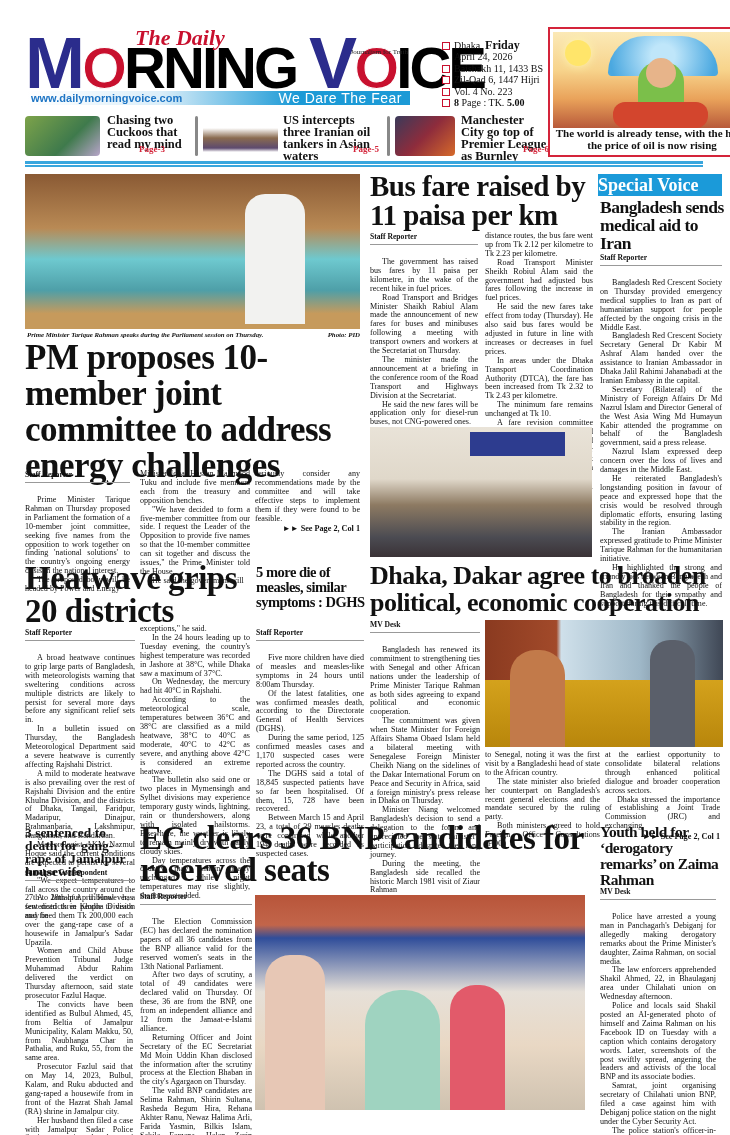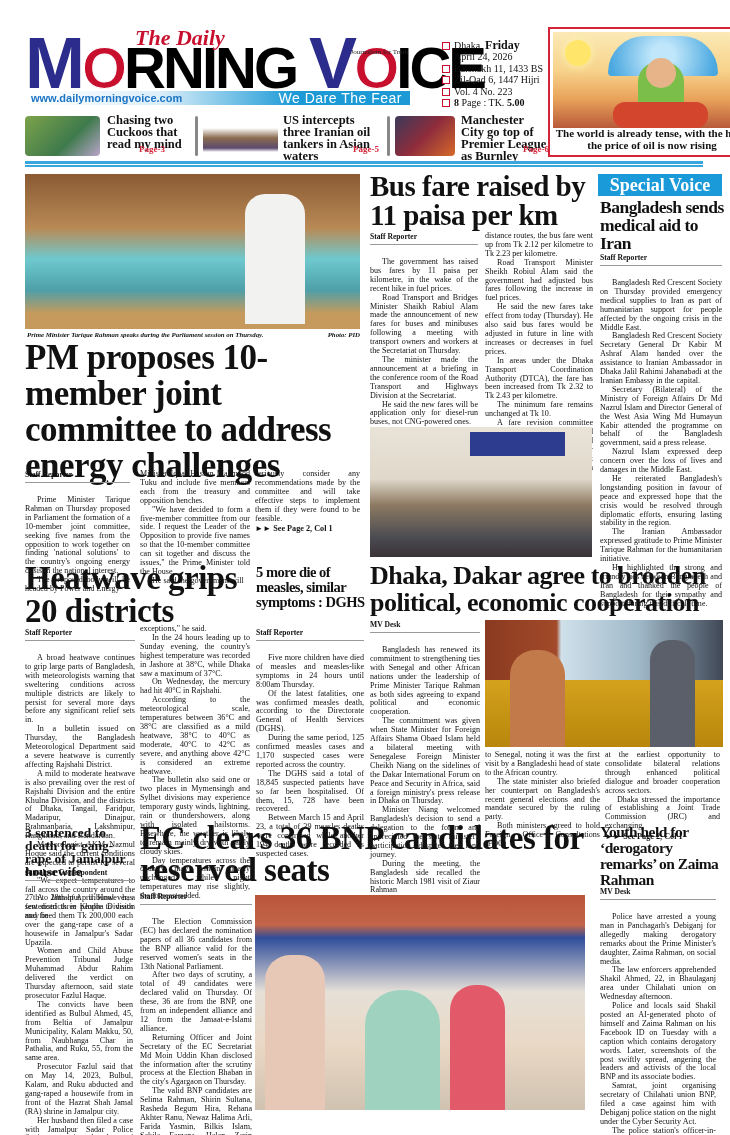--- a/index.html
+++ b/index.html
@@ -30,24 +30,24 @@
 .t-img{position:absolute;left:0;top:4px;width:75px;height:40px;border-radius:4px}
 .t-title{position:absolute;left:82px;top:2px;font-weight:bold;font-size:12.5px;line-height:12px;width:110px}
 .t-page{position:absolute;right:4px;bottom:4px;color:#d4243a;font-weight:bold;font-size:9px}
 .t-sep{position:absolute;top:4px;width:3px;height:40px;background:#888;border-radius:2px}
 .rule-blue{left:25px;top:161px;width:678px;height:4px;background:#39a6dd;border-bottom:1px solid #fff;box-shadow:0 2px 0 #39a6dd}
 .photo{background:#999;overflow:hidden}
 .body{font-size:8.1px;line-height:8.9px;text-align:justify}
 .body p{text-indent:12px}
 .col{position:absolute}
 .byline{font-weight:bold;font-size:7.6px;border-bottom:1px solid #999;padding-bottom:3px;margin-bottom:13px}
-.seepage{font-weight:bold;font-size:8.2px;margin-top:1px}
+.seepage{font-weight:bold;font-size:8.2px;text-align:right;margin-top:1px}
 .h-big{font-weight:bold;font-family:"Liberation Serif",serif;letter-spacing:-.5px}
 .caption{font-style:italic;font-weight:bold;font-size:6.8px}
-.special{left:598px;top:174px;width:124px;height:22px;background:#1b9ad9;color:#fff;font-size:18px;font-weight:bold;text-align:center;line-height:22px}
+.special{left:598px;top:174px;width:124px;height:22px;background:#1b9ad9;color:#fff;font-size:18px;font-weight:bold;text-align:left;line-height:22px}
 </style>
 </head>
 <body>
 
 <div class="abs masthead">
   <div class="mh-main"><span class="bigM">M</span><span class="o">O</span>RNING <span class="bigV">V</span><span class="o">O</span>ICE</div>
   <div class="mh-daily">The Daily</div>
   <div class="mh-tag">Journalism for Truth</div>
   <div class="mh-bar">
     <span class="mh-url">www.dailymorningvoice.com</span>
@@ -172,21 +172,21 @@
       <p>A broad heatwave continues to grip large parts of Bangladesh, with meteorologists warning that sweltering conditions across multiple districts are likely to persist for several more days before any significant relief sets in.</p>
       <p>In a bulletin issued on Thursday, the Bangladesh Meteorological Department said a severe heatwave is currently affecting Rajshahi District.</p>
       <p>A mild to moderate heatwave is also prevailing over the rest of Rajshahi Division and the entire Khulna Division, and the districts of Dhaka, Tangail, Faridpur, Madaripur, Dinajpur, Brahmanbaria, Lakshmipur, Rangamati, and Bandarban.</p>
       <p>Meteorologist AKM Nazmul Hoque said the current conditions are expected to persist for several days.</p>
       <p>"We expect temperatures to fall across the country around the 27th to 28th of April. However, a few districts in Khulna Division may be</p>
     </div>
 </div>
 <div class="col" style="left:140px;top:625px;width:110px">
   <div class="body">
       <p style="text-indent: 0px;">exceptions," he said.</p>
-      <p>In the 24 hours leading up to Sunday evening, the country's highest temperature was recorded in Jashore at 38°C, while Dhaka saw a maximum of 37°C.</p>
+      <p>In the 24 hours leading up to Tuesday evening, the country's highest temperature was recorded in Jashore at 38°C, while Dhaka saw a maximum of 37°C.</p>
       <p>On Wednesday, the mercury had hit 40°C in Rajshahi.</p>
       <p>According to the meteorological scale, temperatures between 36°C and 38°C are classified as a mild heatwave, 38°C to 40°C as moderate, 40°C to 42°C as severe, and anything above 42°C is considered an extreme heatwave.</p>
       <p>The bulletin also said one or two places in Mymensingh and Sylhet divisions may experience temporary gusty winds, lightning, rain or thundershowers, along with isolated hailstorms. Elsewhere, the weather is likely to remain mainly dry with partly cloudy skies.</p>
       <p>Day temperatures across the country may remain nearly unchanged, while night temperatures may rise slightly, the forecast added.</p>
     </div>
 </div>
 
 <div class="abs h-big" style="left:256px;top:565px;width:110px;font-size:14.5px;line-height:15px">5 more die of measles, similar symptoms : DGHS</div>
 <div class="col" style="left:256px;top:628px;width:108px">
   <div class="byline">Staff Reporter</div>

